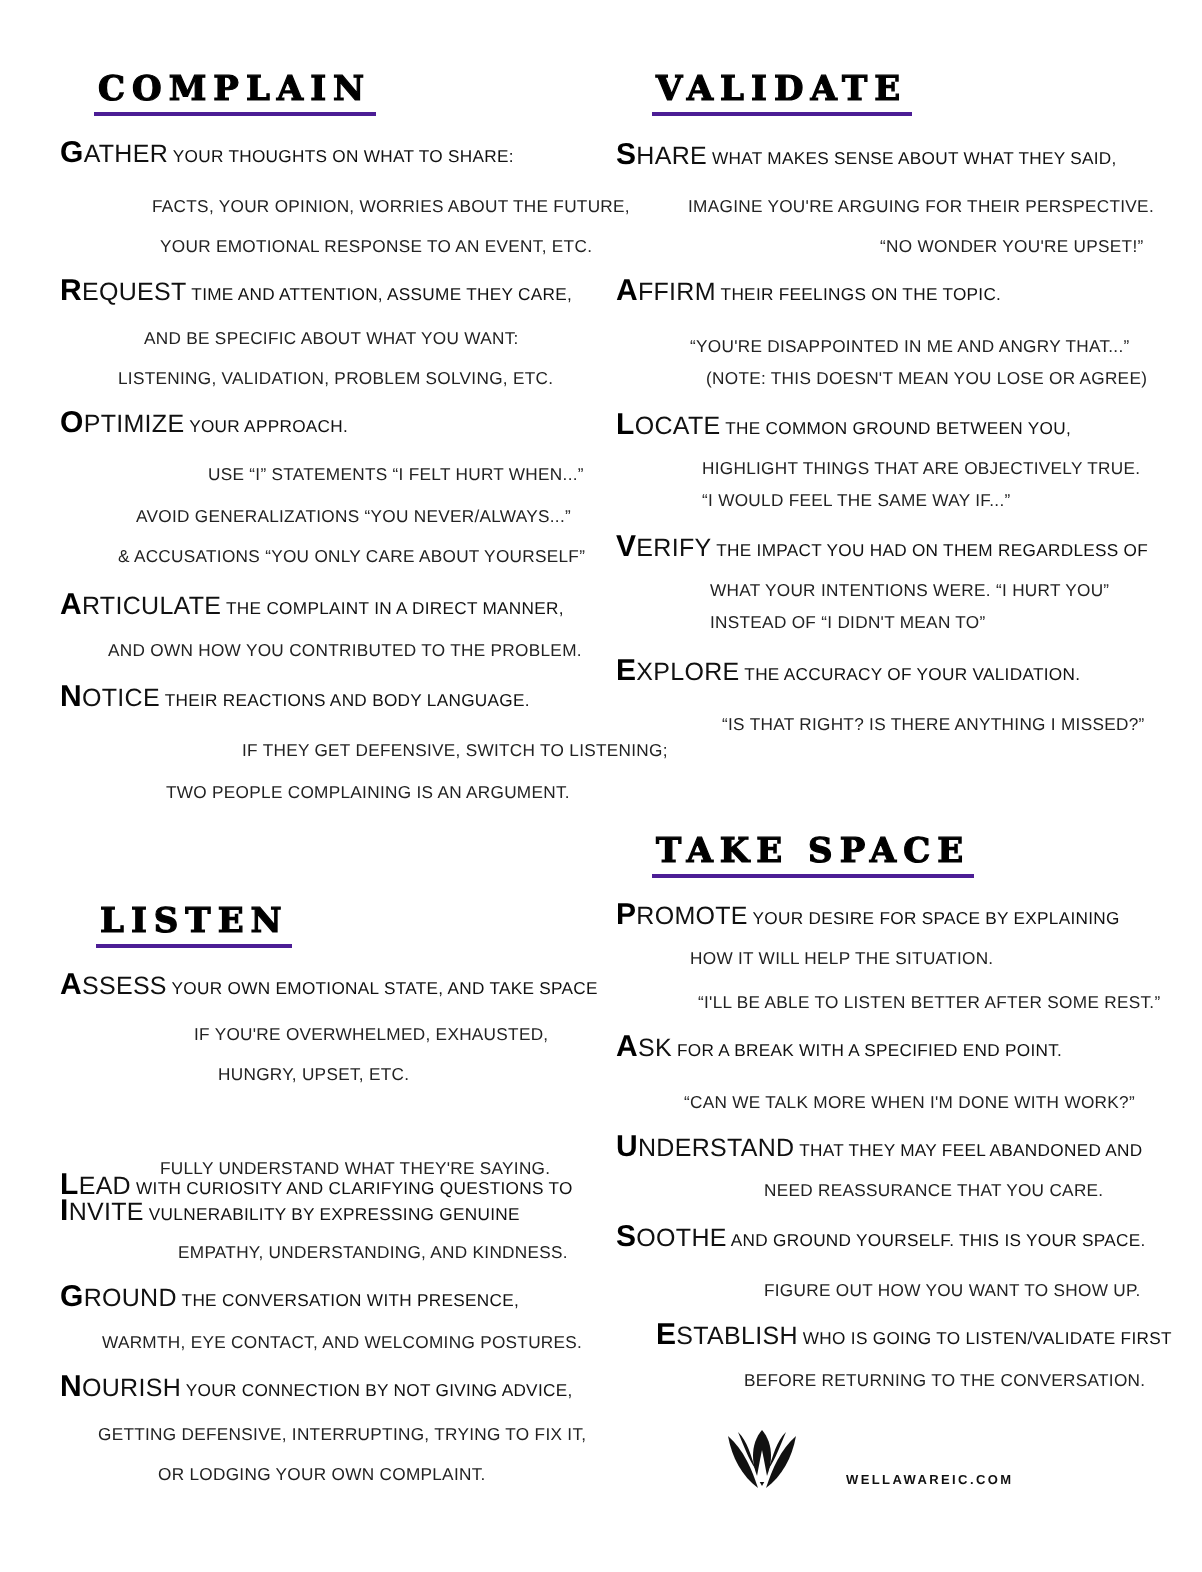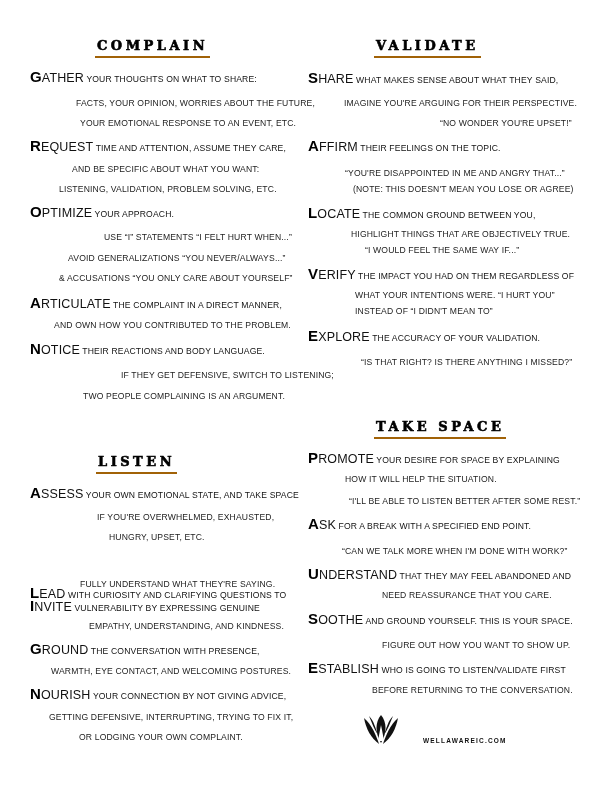--- a/index.html
+++ b/index.html
@@ -4,29 +4,28 @@
   <style>
     html, body { margin: 0; padding: 0; background: #ffffff; }
     body {
       width: 601px; height: 786px; position: relative; overflow: hidden;
       font-family: "Liberation Sans", sans-serif; color: #1a1a1a;
     }
     .section-title {
       position: absolute;
       font-family: "DejaVu Serif", serif;
       font-weight: 900;
-      font-size: 13px;
+      font-size: 17px;
       letter-spacing: 3.5px;
       text-transform: uppercase;
       color: #000;
-      border-bottom: 2px solid #a16207;
+      border-bottom: 2px solid #4c1d95;
       line-height: 19px;
       padding: 0 2px 1px 2px;
       white-space: nowrap;
-      margin-left: 48px;
       -webkit-text-stroke: 0.6px #000;
     }
     .line {
       position: absolute;
       white-space: nowrap;
       font-size: 8.6px;
       text-transform: uppercase;
       letter-spacing: 0.15px;
       line-height: 12px;
       color: #222;
@@ -97,21 +96,21 @@
 <div class="line head" style="left:308px; top:72px;"><span class="cap">S</span><span class="kw">HARE</span><span class="rest"> what makes sense about what they said,</span></div>
 <div class="line" style="left:344px; top:97px;">Imagine you're arguing for their perspective.</div>
 <div class="line" style="left:440px; top:117px;">“No wonder you're upset!”</div>
 
 <div class="line head" style="left:308px; top:140px;"><span class="cap">A</span><span class="kw">FFIRM</span><span class="rest"> their feelings on the topic.</span></div>
 <div class="line" style="left:345px; top:167px;">“You're disappointed in me and angry that...”</div>
 <div class="line" style="left:353px; top:183px;">(Note: this doesn't mean you lose or agree)</div>
 
 <div class="line head" style="left:308px; top:207px;"><span class="cap">L</span><span class="kw">OCATE</span><span class="rest"> the common ground between you,</span></div>
 <div class="line" style="left:351px; top:228px;">highlight things that are objectively true.</div>
-<div class="line" style="left:365px; top:244px;">“I would feel the same way if...”</div>
+<div class="line" style="left:351px; top:244px;">“I would feel the same way if...”</div>
 
 <div class="line head" style="left:308px; top:268px;"><span class="cap">V</span><span class="kw">ERIFY</span><span class="rest"> the impact you had on them regardless of</span></div>
 <div class="line" style="left:355px; top:289px;">what your intentions were. “I hurt you”</div>
 <div class="line" style="left:355px; top:305px;">instead of “I didn't mean to”</div>
 
 <div class="line head" style="left:308px; top:330px;"><span class="cap">E</span><span class="kw">XPLORE</span><span class="rest"> the accuracy of your validation.</span></div>
 <div class="line" style="left:361px; top:356px;">“Is that right? Is there anything I missed?”</div>
 
 <div class="section-title" style="left:326px; top:417px;">Take Space</div>
 
@@ -121,21 +120,21 @@
 
 <div class="line head" style="left:308px; top:518px;"><span class="cap">A</span><span class="kw">SK</span><span class="rest"> for a break with a specified end point.</span></div>
 <div class="line" style="left:342px; top:545px;">“Can we talk more when I'm done with work?”</div>
 
 <div class="line head" style="left:308px; top:568px;"><span class="cap">U</span><span class="kw">NDERSTAND</span><span class="rest"> that they may feel abandoned and</span></div>
 <div class="line" style="left:382px; top:589px;">need reassurance that you care.</div>
 
 <div class="line head" style="left:308px; top:613px;"><span class="cap">S</span><span class="kw">OOTHE</span><span class="rest"> and ground yourself. This is your space.</span></div>
 <div class="line" style="left:382px; top:639px;">Figure out how you want to show up.</div>
 
-<div class="line head" style="left:308px; top:662px;"><span class="cap">E</span><span class="kw">STABLISH</span><span class="rest"> who is going to listen/validate first</span></div>
+<div class="line head" style="left:328px; top:662px;"><span class="cap">E</span><span class="kw">STABLISH</span><span class="rest"> who is going to listen/validate first</span></div>
 <div class="line" style="left:372px; top:684px;">before returning to the conversation.</div>
 
 <div class="logo">
   <svg width="38" height="34" viewBox="0 0 38 34" style="position:absolute; left:0; top:0;">
     <path d="M19 2 C13 9 13 20 19 30 C25 20 25 9 19 2 Z" fill="#111"></path>
     <path d="M2 5 C4 16 9 25 17 31 C14 22 10 12 2 5 Z" fill="#111"></path>
     <path d="M36 5 C34 16 29 25 21 31 C24 22 28 12 36 5 Z" fill="#111"></path>
     <path d="M7 3 C10 10 12 16 16 22 C13 14 12 8 7 3 Z" fill="#111"></path>
     <path d="M31 3 C28 10 26 16 22 22 C25 14 26 8 31 3 Z" fill="#111"></path>
     <path d="M16 28 C17 22 18 17 19 12 C20 17 21 22 22 28 Z" fill="#fff"></path>

